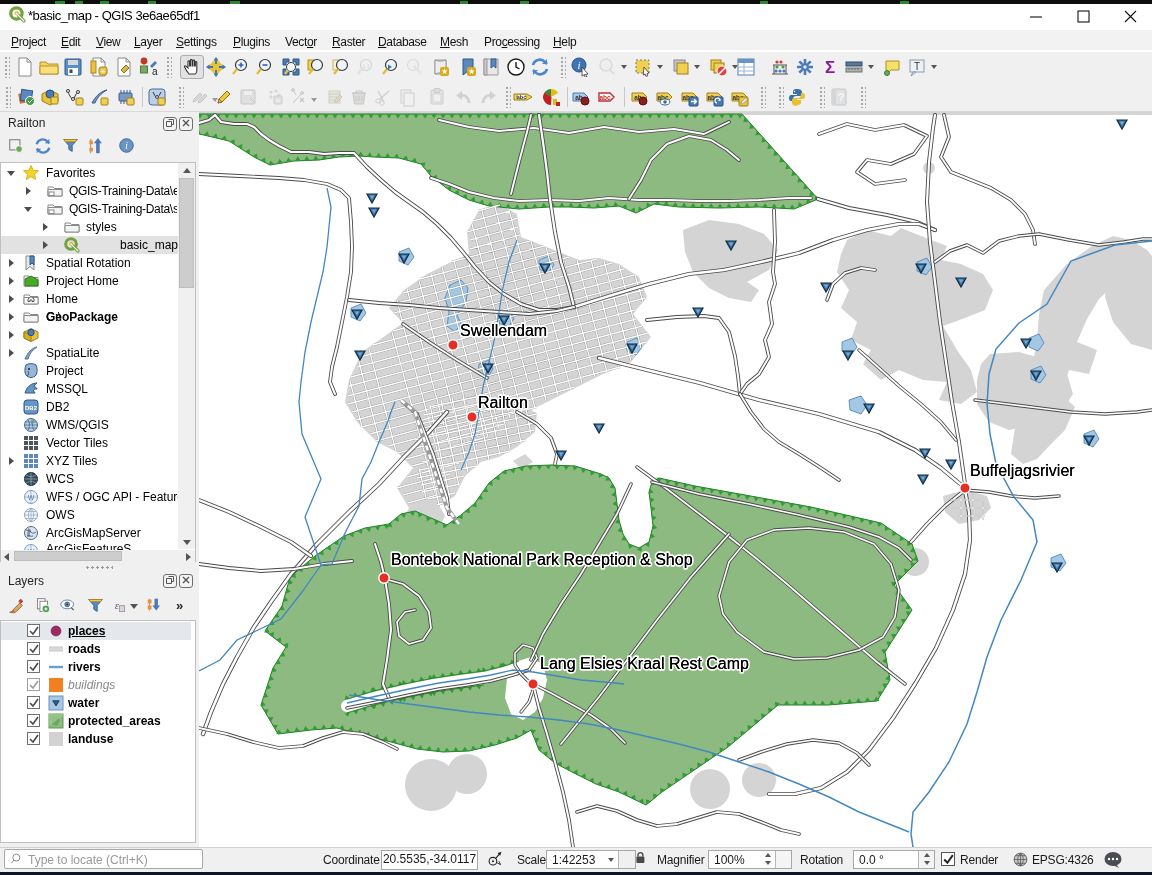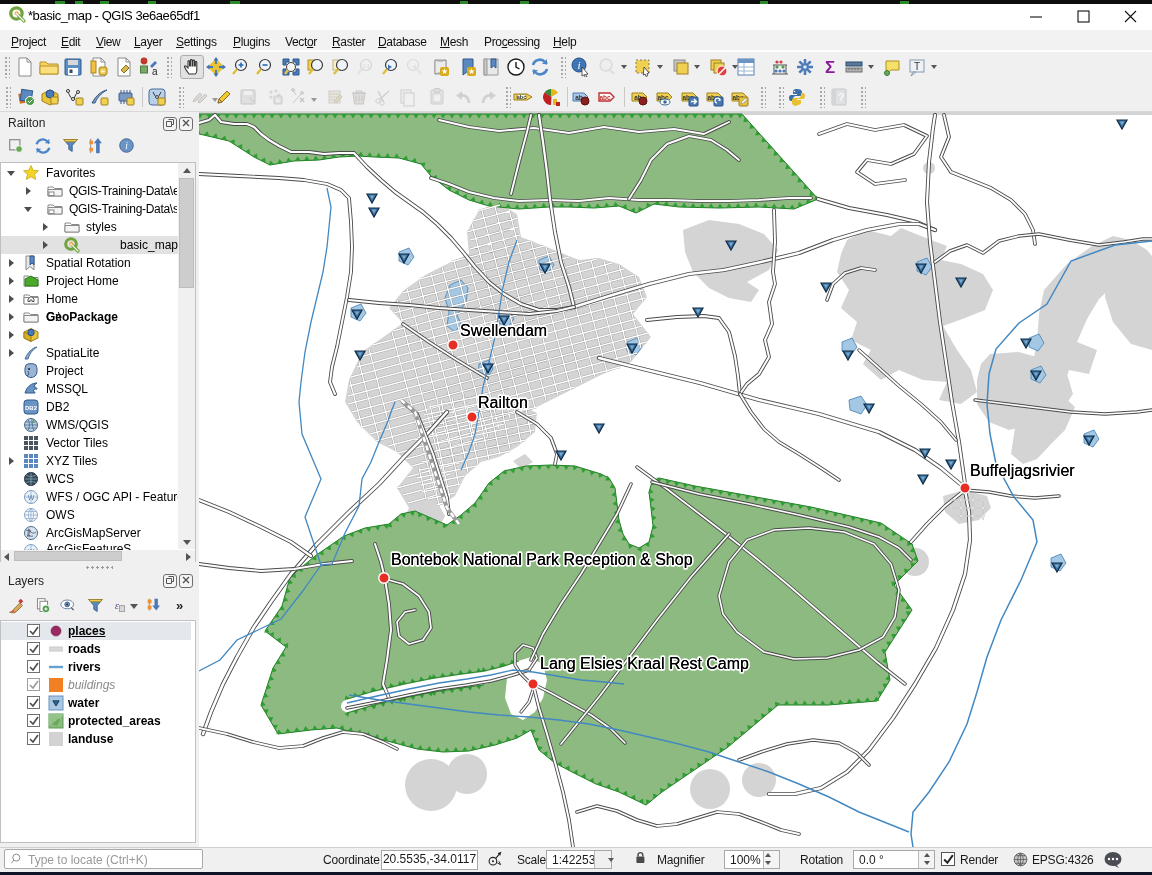--- a/index.html
+++ b/index.html
@@ -1033,31 +1033,31 @@
 <div class="abs" style="left:28px;top:853px;font-size:12px;color:#9a9a9a">Type to locate (Ctrl+K)</div>
 <div class="abs slabel" style="left:323px">Coordinate</div>
 <div class="abs inp" style="left:381px;top:850px;width:97px;height:20px;text-align:center;line-height:17px">20.5535,-34.0117</div>
 <svg class="abs" style="left:487px;top:851px" width="17" height="17" viewBox="0 0 20 20">
     <circle cx="7" cy="12" r="4.5" fill="none" stroke="#222" stroke-width="1.3"></circle>
     <circle cx="7" cy="12" r="1.2" fill="#222"></circle>
     <path d="M10 9L16 2M13 3l3-1-1 3" stroke="#222" fill="none" stroke-width="1.3"></path>
     <path d="M12 14l4 2M14 12l2 4" stroke="#222" stroke-width="1.1"></path>
   </svg>
 <div class="abs slabel" style="left:517px">Scale</div>
-<div class="abs inp" style="left:546px;top:850px;width:66px;height:19px">
+<div class="abs inp" style="left:546px;top:850px;width:90px;height:19px">
     <span style="position:absolute;left:5px;top:1px;line-height:17px">1:42253</span>
     <span style="position:absolute;right:0;top:0;width:17px;height:17px;border-left:1px solid #b8b8b8;background:#f0f0f0"></span>
   </div>
 <div class="abs arr" style="left:608px;top:858px;border-top:4px solid #555;border-left:3.5px solid transparent;border-right:3.5px solid transparent"></div>
 <svg class="abs" style="left:634px;top:851px" width="16" height="16" viewBox="0 0 20 20">
     <rect x="3" y="7" width="10" height="8" rx="1" fill="#4a4a4a"></rect>
     <path d="M5 7V5a3 3 0 0 1 6 0v2" fill="none" stroke="#4a4a4a" stroke-width="1.8"></path>
   </svg>
 <div class="abs slabel" style="left:657px">Magnifier</div>
-<div class="abs inp" style="left:724px;top:850px;width:56px;height:19px">
+<div class="abs inp" style="left:708px;top:850px;width:84px;height:19px">
     <span style="position:absolute;left:5px;top:1px;line-height:17px">100%</span>
     <span style="position:absolute;right:0;top:0;width:16px;height:17px;border-left:1px solid #b8b8b8;background:#f4f4f4"></span>
   </div>
 <div class="abs arr" style="left:765px;top:853px;border-bottom:4px solid #555;border-left:3px solid transparent;border-right:3px solid transparent"></div>
 <div class="abs arr" style="left:765px;top:861px;border-top:4px solid #555;border-left:3px solid transparent;border-right:3px solid transparent"></div>
 <div class="abs slabel" style="left:800px">Rotation</div>
 <div class="abs inp" style="left:853px;top:850px;width:82px;height:19px">
     <span style="position:absolute;left:5px;top:1px;line-height:17px">0.0 °</span>
     <span style="position:absolute;right:0;top:0;width:16px;height:17px;border-left:1px solid #b8b8b8;background:#f4f4f4"></span>
   </div>

